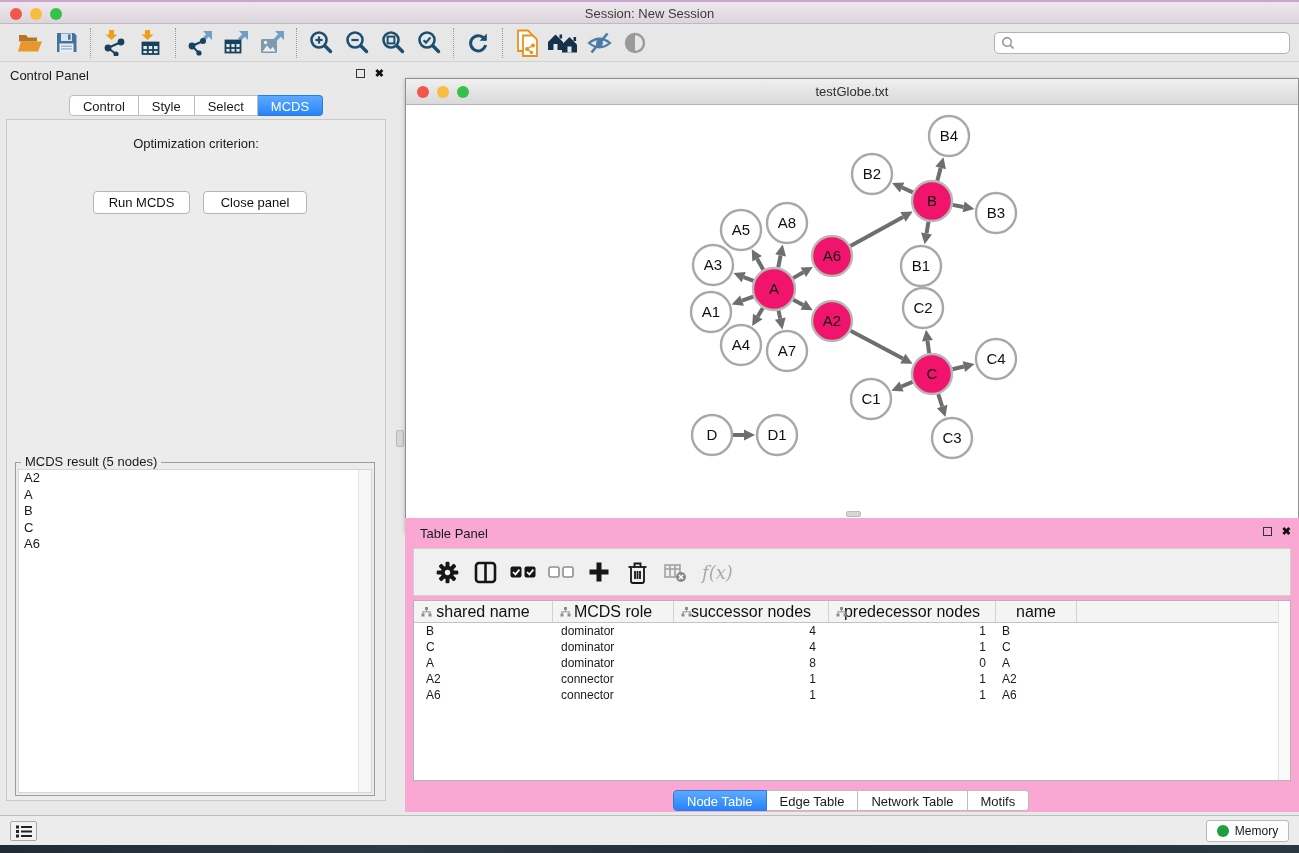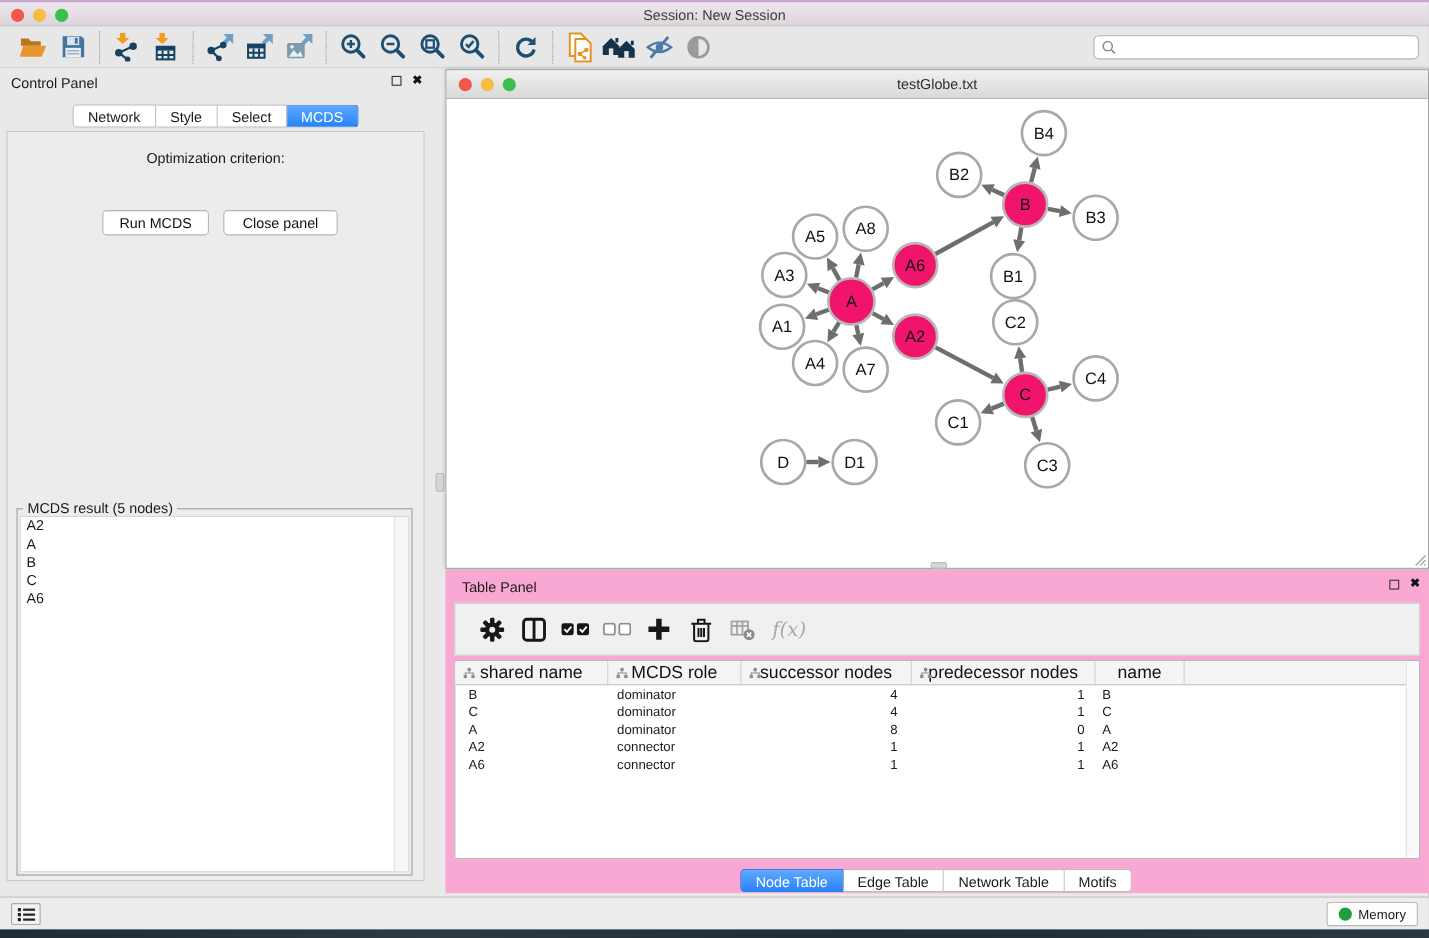--- a/index.html
+++ b/index.html
@@ -55,21 +55,21 @@
   .groupbox legend, .gb-legend { position:absolute; top:-9px; left:5px; background:#ececec; padding:0 4px; font-size:13px; }
   .listbox { position:absolute; left:2px; right:2px; top:6px; bottom:2px; background:#fff; border:1px solid #d6d6d6; }
   .scrolltrack { position:absolute; right:0; top:0; bottom:0; width:13px; background:#f7f7f7; border-left:1px solid #e2e2e2; }
   .list-item { font-size:13px; line-height:16.5px; padding-left:5px; }
 
   
   .v-grip { position:absolute; left:396px; top:430px; width:8px; height:17px; background:#d6d6d6; border:1px solid #b9b9b9; border-radius:2px; }
   .h-grip { position:absolute; left:846px; top:511px; width:15px; height:6px; background:#d6d6d6; border:1px solid #bbb; border-radius:2px; }
 
   
-  .net-frame { position:absolute; left:405px; top:63px; width:894px; height:454px; background:#fff;
+  .net-frame { position:absolute; left:405px; top:78px; width:894px; height:454px; background:#fff;
     border:1px solid #8f8f8f; box-shadow:0 1px 4px rgba(0,0,0,0.25); }
   .net-titlebar { position:absolute; left:0; top:0; width:100%; height:26px;
     background:linear-gradient(#f0f0f0,#d9d9d9); border-bottom:1px solid #b4b4b4; }
   .net-titlebar .lights { top:7px; left:11px; }
   .net-title { position:absolute; left:0; right:0; top:5px; text-align:center; font-size:13px; color:#2e2e2e; }
   .net-canvas { position:absolute; left:0; top:26px; right:0; bottom:0; background:#fff; }
   .resize-grip { position:absolute; right:1px; bottom:1px; }
 
   
   .table-panel { position:absolute; left:405px; top:518px; width:894px; height:294px; background:#f9a8d4; }
@@ -289,21 +289,21 @@
 
   <div class="control-panel">
     <div class="panel-head">
       <span class="panel-title">Control Panel</span>
       <span class="panel-icons">
         <span class="float-ico"></span>
         <span class="close-ico">✖</span>
       </span>
     </div>
     <div class="cp-tabs seg" id="cp-tabs">
-        <div class="tab">Network</div>
+        <div class="tab">Control</div>
         <div class="tab">Style</div>
         <div class="tab">Select</div>
         <div class="tab active">MCDS</div>
       </div>
     <div class="cp-content">
       <div class="opt-label">Optimization criterion:</div>
       <button class="btn run-btn">Run MCDS</button>
       <button class="btn closep-btn">Close panel</button>
       <div class="groupbox">
         <span class="gb-legend">MCDS result (5 nodes)</span>

